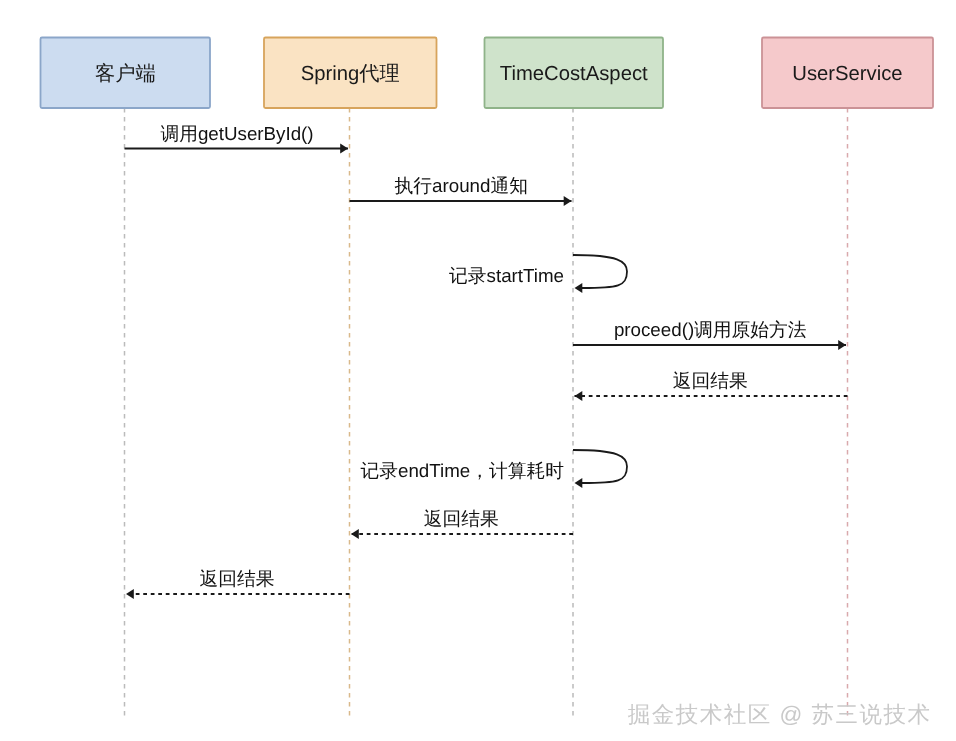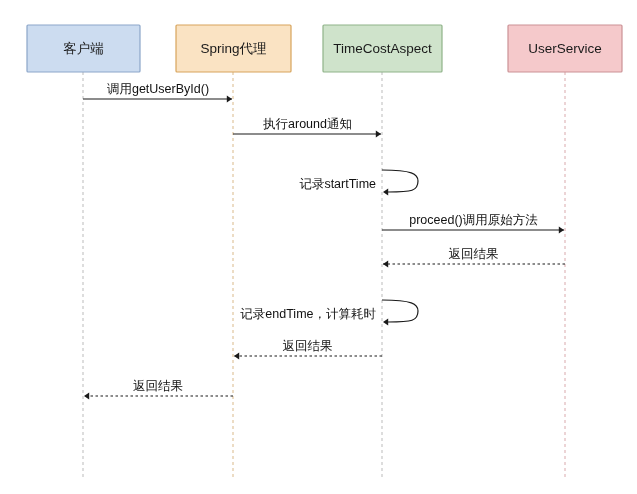--- a/index.html
+++ b/index.html
@@ -146,13 +146,14 @@
         <g>
           <rect x="323" y="25" width="119" height="47" fill="#cfe3cb" stroke="#8fb389" class="pbox" rx="1" ry="1"></rect>
           <text x="382.5" y="49.5" class="participant-label">TimeCostAspect</text>
         </g>
         <g>
           <rect x="508" y="25" width="114" height="47" fill="#f5c9cb" stroke="#cb9296" class="pbox" rx="1" ry="1"></rect>
           <text x="565" y="49.5" class="participant-label">UserService</text>
         </g>
       </g>
   </svg>
+  <div class="watermark">掘金技术社区 @ 苏三说技术</div>
 </div>
 
 </body></html>

